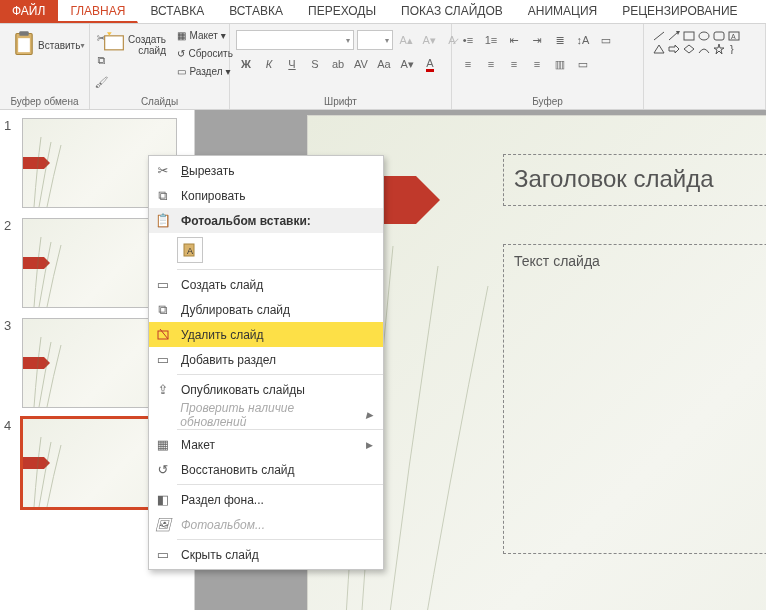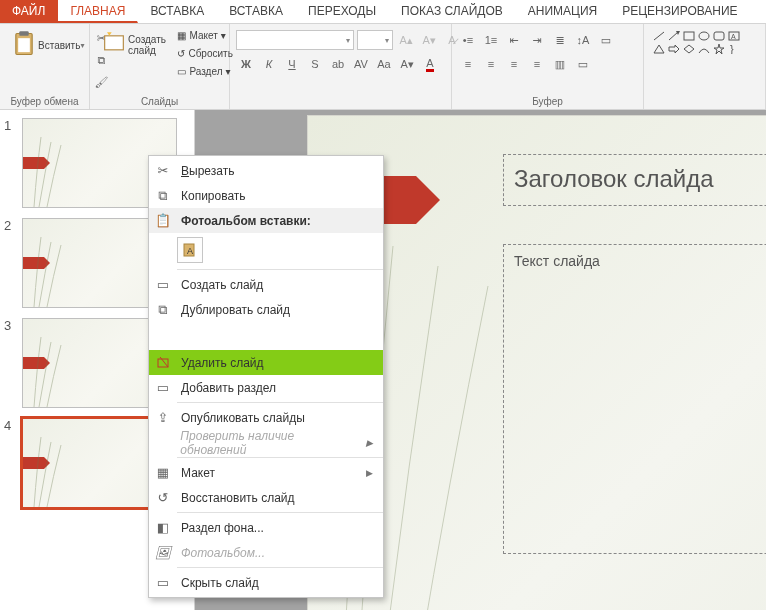--- a/index.html
+++ b/index.html
@@ -45,21 +45,21 @@
 .slide .ribbon-shape::after { content:''; position:absolute; right:-24px; top:0; border-left:24px solid #c0392b; border-top:24px solid transparent; border-bottom:24px solid transparent; }
 .slide .title-box { position:absolute; left:195px; top:38px; width:355px; height:52px; border:1px dashed #888; padding:10px 10px 0 10px; }
 .slide-title { font-size:24px; color:#555; font-weight:300; }
 .slide .body-box { position:absolute; left:195px; top:128px; width:355px; height:310px; border:1px dashed #888; padding:8px 10px; }
 .slide-body { font-size:14px; color:#555; }
 .slide .grass { position:absolute; left:30px; top:130px; width:180px; height:420px; opacity:.3; }
 
 
 .ctx { position:absolute; left:148px; top:155px; width:236px; background:#fff; border:1px solid #c6c6c6; box-shadow: 2px 3px 6px rgba(0,0,0,.25); font-size:12px; padding: 2px 0; z-index:50; }
 .ctx-item { display:flex; align-items:center; height:25px; padding:0 10px 0 6px; gap:10px; cursor:pointer; color:#333; }
-.ctx-item.hover { background:#84cc16;margin-top:28px; }
+.ctx-item.hover { background:#fde047; }
 .ctx-item.section { background:#f0f0f0; font-weight:600; }
 .ctx-item.disabled { color:#aaa;font-style:italic; }
 .ctx-ico { width:16px; height:16px; display:flex; align-items:center; justify-content:center; font-size:13px; color:#666; }
 .ctx-sep { height:1px; background:#e0e0e0; margin:2px 0 2px 28px; }
 .paste-opt { padding:4px 0 4px 28px; }
 .paste-btn { width:26px; height:26px; border:1px solid #c6c6c6; display:inline-flex; align-items:center; justify-content:center; background:#fdfdfd; }
 .arrow { margin-left:auto; font-size:9px; color:#777; }
 .u { text-decoration: underline; }
 
 svg.grass-svg path { stroke:#6b7a4f; stroke-width:1; fill:none; }
@@ -100,21 +100,21 @@
     <div class="group-label">Буфер обмена</div>
   </div>
 
   <div class="group" style="width:140px">
     <div class="group-body">
       <div class="bigbtn">
         <svg viewBox="0 0 24 24">
             <rect x="4" y="5" width="16" height="12" fill="#fff" stroke="#b58b44"></rect>
             <polygon points="6,2 10,2 8,5" fill="#f6c042"></polygon>
           </svg>
-        <span style="white-space:pre-line;text-align:left;line-height:1.1">Создать
+        <span style="white-space:pre-line;text-align:right;line-height:1.1">Создать
 слайд</span>
       </div>
       <div class="col" style="gap:3px">
         <div class="mini">▦ <span>Макет</span> ▾</div>
         <div class="mini">↺ <span>Сбросить</span></div>
         <div class="mini">▭ <span>Раздел</span> ▾</div>
       </div>
     </div>
     <div class="group-label">Слайды</div>
   </div>
@@ -141,20 +141,21 @@
         <div class="smallbtn">S</div>
         <div class="smallbtn">ab</div>
         <div class="smallbtn">AV</div>
         <div class="smallbtn">Aa</div>
         <div class="smallbtn">A▾</div>
         <div class="smallbtn">
             <span style="border-bottom:3px solid #c00">A</span>
           </div>
       </div>
     </div>
+    <div class="group-label">Шрифт</div>
   </div>
 
   <div class="group" style="width:192px">
     <div class="group-body col" style="gap:4px;padding-top:4px;color:#bbb">
       <div class="smallrow">
         <div class="smallbtn">•≡</div>
         <div class="smallbtn">1≡</div>
         <div class="smallbtn">⇤</div>
         <div class="smallbtn">⇥</div>
         <div class="smallbtn">≣</div>

